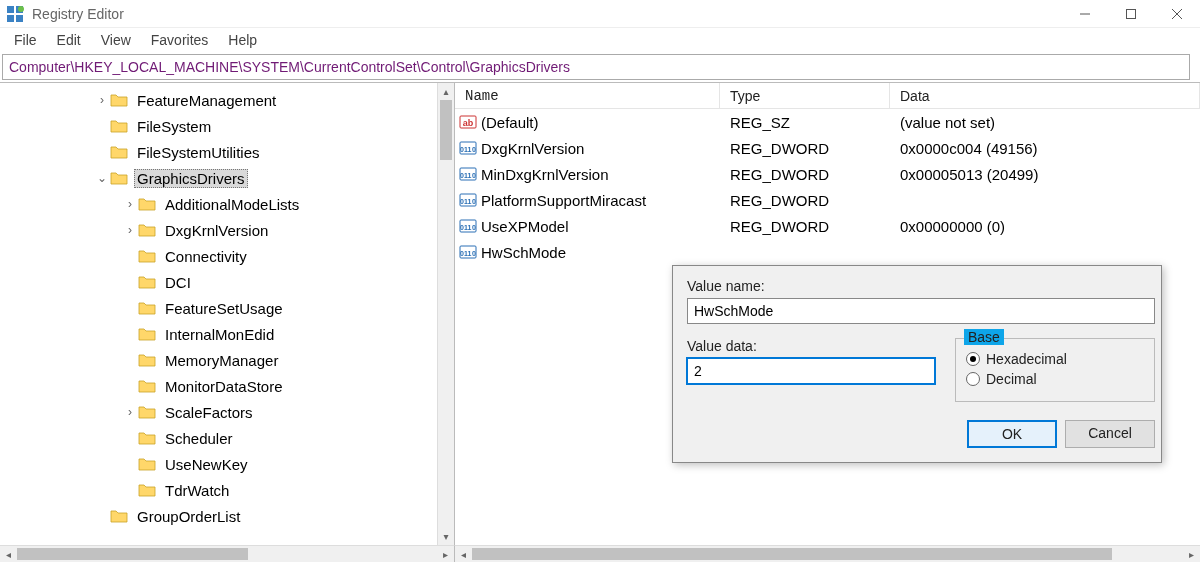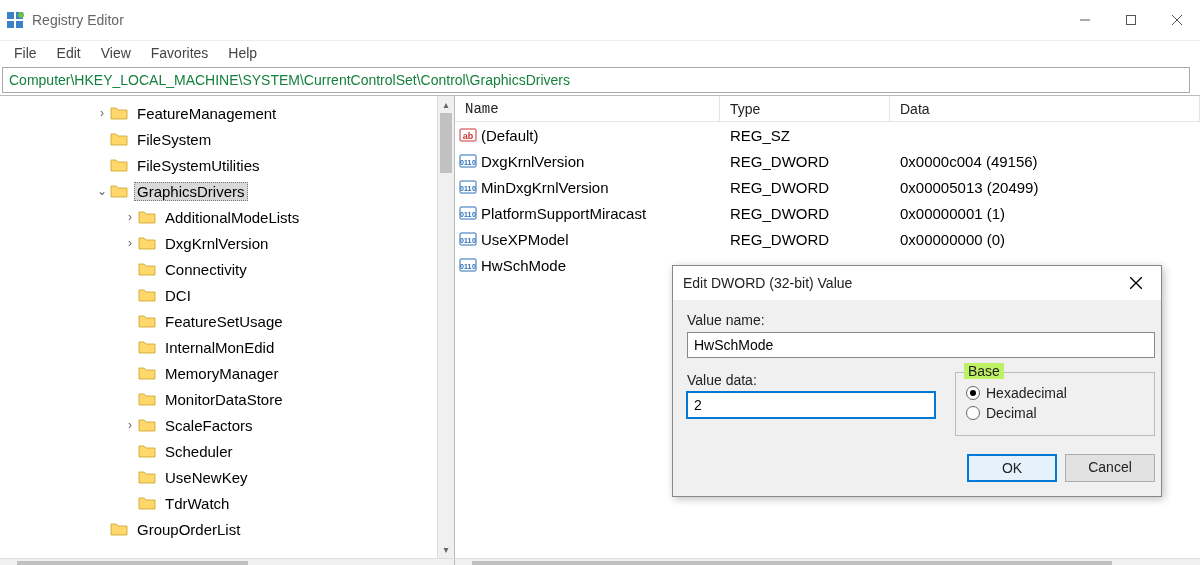--- a/index.html
+++ b/index.html
@@ -8,21 +8,21 @@
     font-size: 13px;
     color: #000;
     background: #fff;
     width: 1200px;
     height: 565px;
     overflow: hidden;
     position: relative;
   }
   
   .titlebar {
-    height: 41px;
+    height: 28px;
     display: flex;
     align-items: center;
     padding-left: 6px;
     background: #fff;
     border-bottom: 1px solid #eee;
   }
   .titlebar .app-icon {
     width: 18px; height: 18px;
     margin-right: 8px;
     display: flex; align-items: center; justify-content: center;
@@ -49,21 +49,21 @@
     color: #444;
     font-size: 14px;
   }
   .menubar .mitem { padding: 2px 10px; }
   
   .addressbar {
     border: 1px solid #aaa;
     margin: 2px 10px 0 2px;
     padding: 4px 6px;
     font-size: 14px;
-    color: #15803d;
+    color: #701a75;
     background: #fff;
   }
   
   .main {
     display: flex;
     height: calc(100% - 32px - 24px - 28px - 18px);
     border-top: 1px solid #bbb;
     margin-top: 2px;
   }
   .treepane {
@@ -236,21 +236,21 @@
     width: 200px;
   }
   .fieldset {
     border: 1px solid #bbb;
     padding: 8px 10px 10px 10px;
     position: relative;
   }
   .fieldset .legend {
     position: absolute;
     top: -10px; left: 8px;
-    background: #bef264;
+    background: #0ea5e9;
     padding: 0 4px;
     font-size: 14px;
   }
   .radio-row {
     display: flex; align-items: center;
     margin: 4px 0;
     font-size: 14px;
   }
   .radio-row .radio {
     width: 14px; height: 14px;
@@ -518,20 +518,21 @@
     <div class="listrows" id="listrows">
         <div class="lrow">
           <span class="ic">
             <svg width="18" height="18" viewBox="0 0 18 18">
               <rect x="1" y="3" width="16" height="12" rx="1" fill="#fff" stroke="#c33" stroke-width="1"></rect>
               <text x="9" y="13" text-anchor="middle" font-size="9" fill="#c33" font-family="Arial" font-weight="bold">ab</text>
             </svg>
           </span>
           <span class="nm">(Default)</span>
           <span class="tp">REG_SZ</span>
+          <span class="dt">(value not set)</span>
         </div>
         <div class="lrow">
           <span class="ic">
             <svg width="18" height="18" viewBox="0 0 18 18">
               <rect x="1" y="3" width="16" height="12" rx="1" fill="#fff" stroke="#2a6fb5" stroke-width="1"></rect>
               <text x="9" y="12.5" text-anchor="middle" font-size="7" fill="#2a6fb5" font-family="Arial" font-weight="bold">011 0</text>
             </svg>
           </span>
           <span class="nm">DxgKrnlVersion</span>
           <span class="tp">REG_DWORD</span>
@@ -550,21 +551,20 @@
         </div>
         <div class="lrow">
           <span class="ic">
             <svg width="18" height="18" viewBox="0 0 18 18">
               <rect x="1" y="3" width="16" height="12" rx="1" fill="#fff" stroke="#2a6fb5" stroke-width="1"></rect>
               <text x="9" y="12.5" text-anchor="middle" font-size="7" fill="#2a6fb5" font-family="Arial" font-weight="bold">011 0</text>
             </svg>
           </span>
           <span class="nm">PlatformSupportMiracast</span>
           <span class="tp">REG_DWORD</span>
-          <span class="dt">0x00000001 (1)</span>
         </div>
         <div class="lrow">
           <span class="ic">
             <svg width="18" height="18" viewBox="0 0 18 18">
               <rect x="1" y="3" width="16" height="12" rx="1" fill="#fff" stroke="#2a6fb5" stroke-width="1"></rect>
               <text x="9" y="12.5" text-anchor="middle" font-size="7" fill="#2a6fb5" font-family="Arial" font-weight="bold">011 0</text>
             </svg>
           </span>
           <span class="nm">UseXPModel</span>
           <span class="tp">REG_DWORD</span>
@@ -596,29 +596,20 @@
   <div class="hscroll listh">
     <div class="arrow">◂</div>
     <div class="track">
         <div class="thumb" style="width:90%"></div>
       </div>
     <div class="arrow">▸</div>
   </div>
 </div>
 
 <div class="dialog">
-  <div class="dlg-title">
-    <span>Edit DWORD (32-bit) Value</span>
-    <span class="dlg-close">
-      <svg width="12" height="12">
-          <line x1="0" y1="0" x2="12" y2="12" stroke="#000" stroke-width="1.3"></line>
-          <line x1="12" y1="0" x2="0" y2="12" stroke="#000" stroke-width="1.3"></line>
-        </svg>
-    </span>
-  </div>
   <div class="dlg-body">
     <div class="lblrow">Value name:</div>
     <input type="text" readonly="" value="HwSchMode" style="">
     <div class="dlg-grid">
       <div class="dlg-left">
         <div class="lblrow">Value data:</div>
         <input type="text" class="focus" value="2" style="">
       </div>
       <div class="dlg-right">
         <div class="fieldset">

